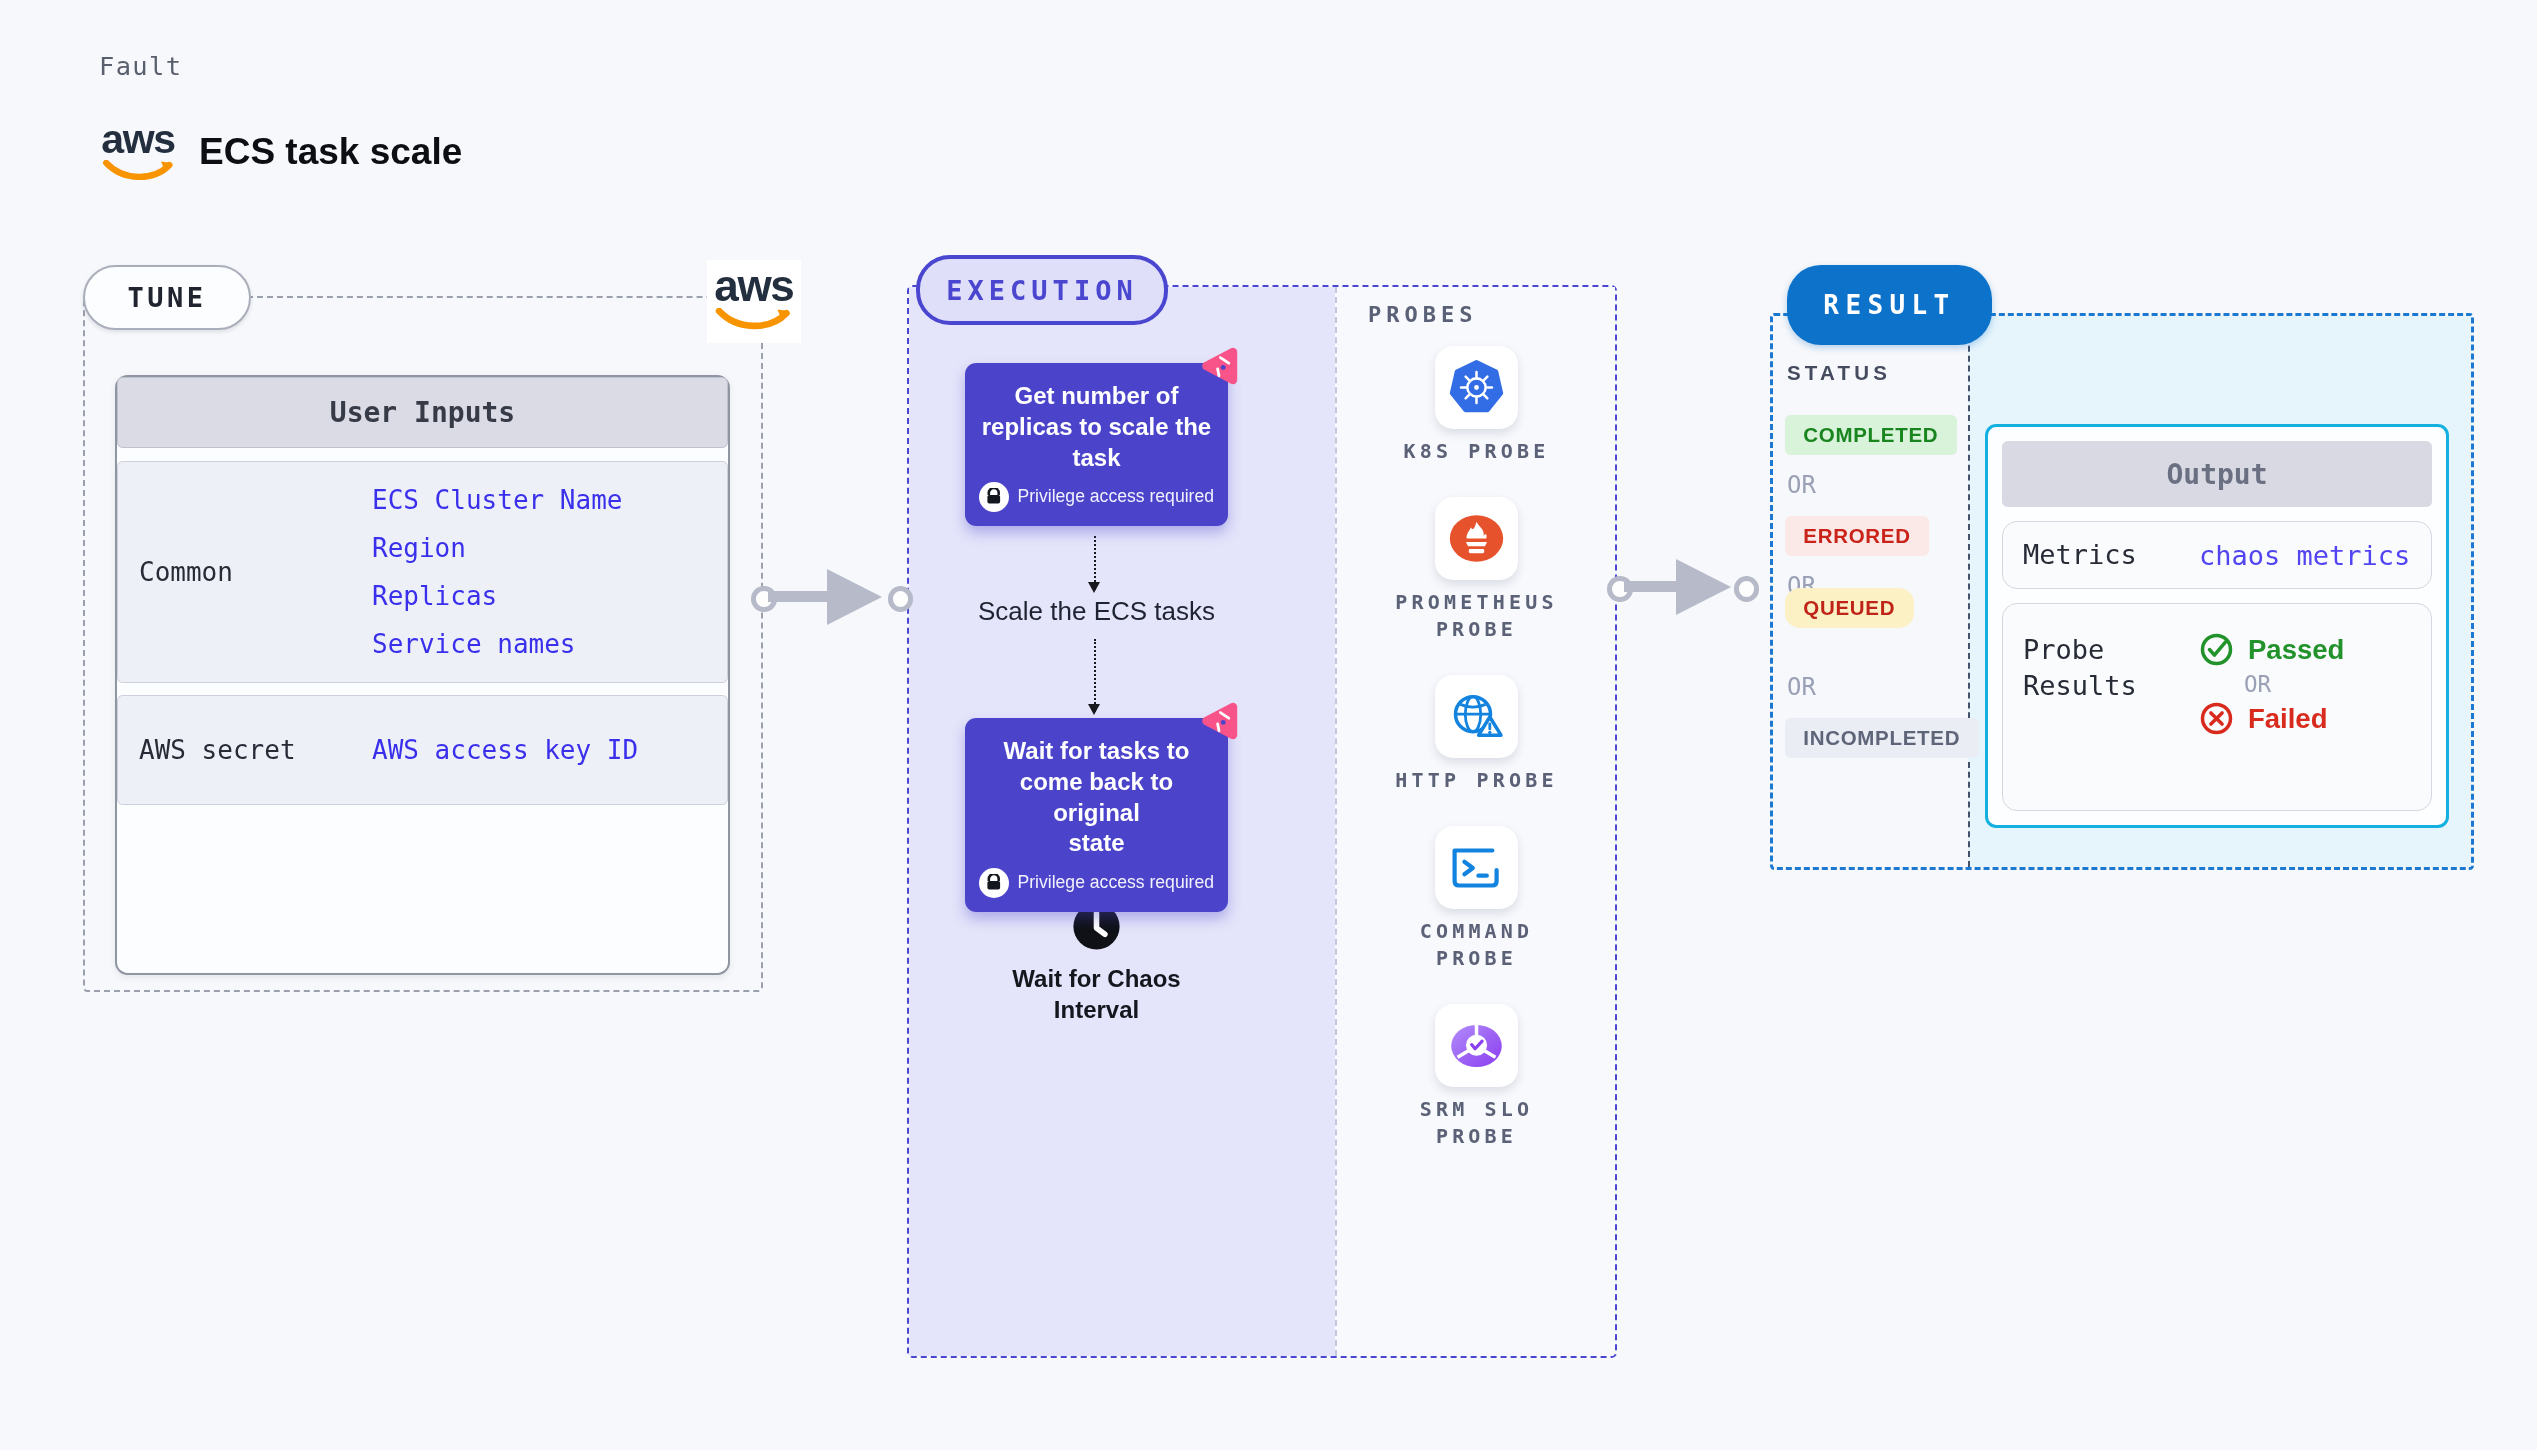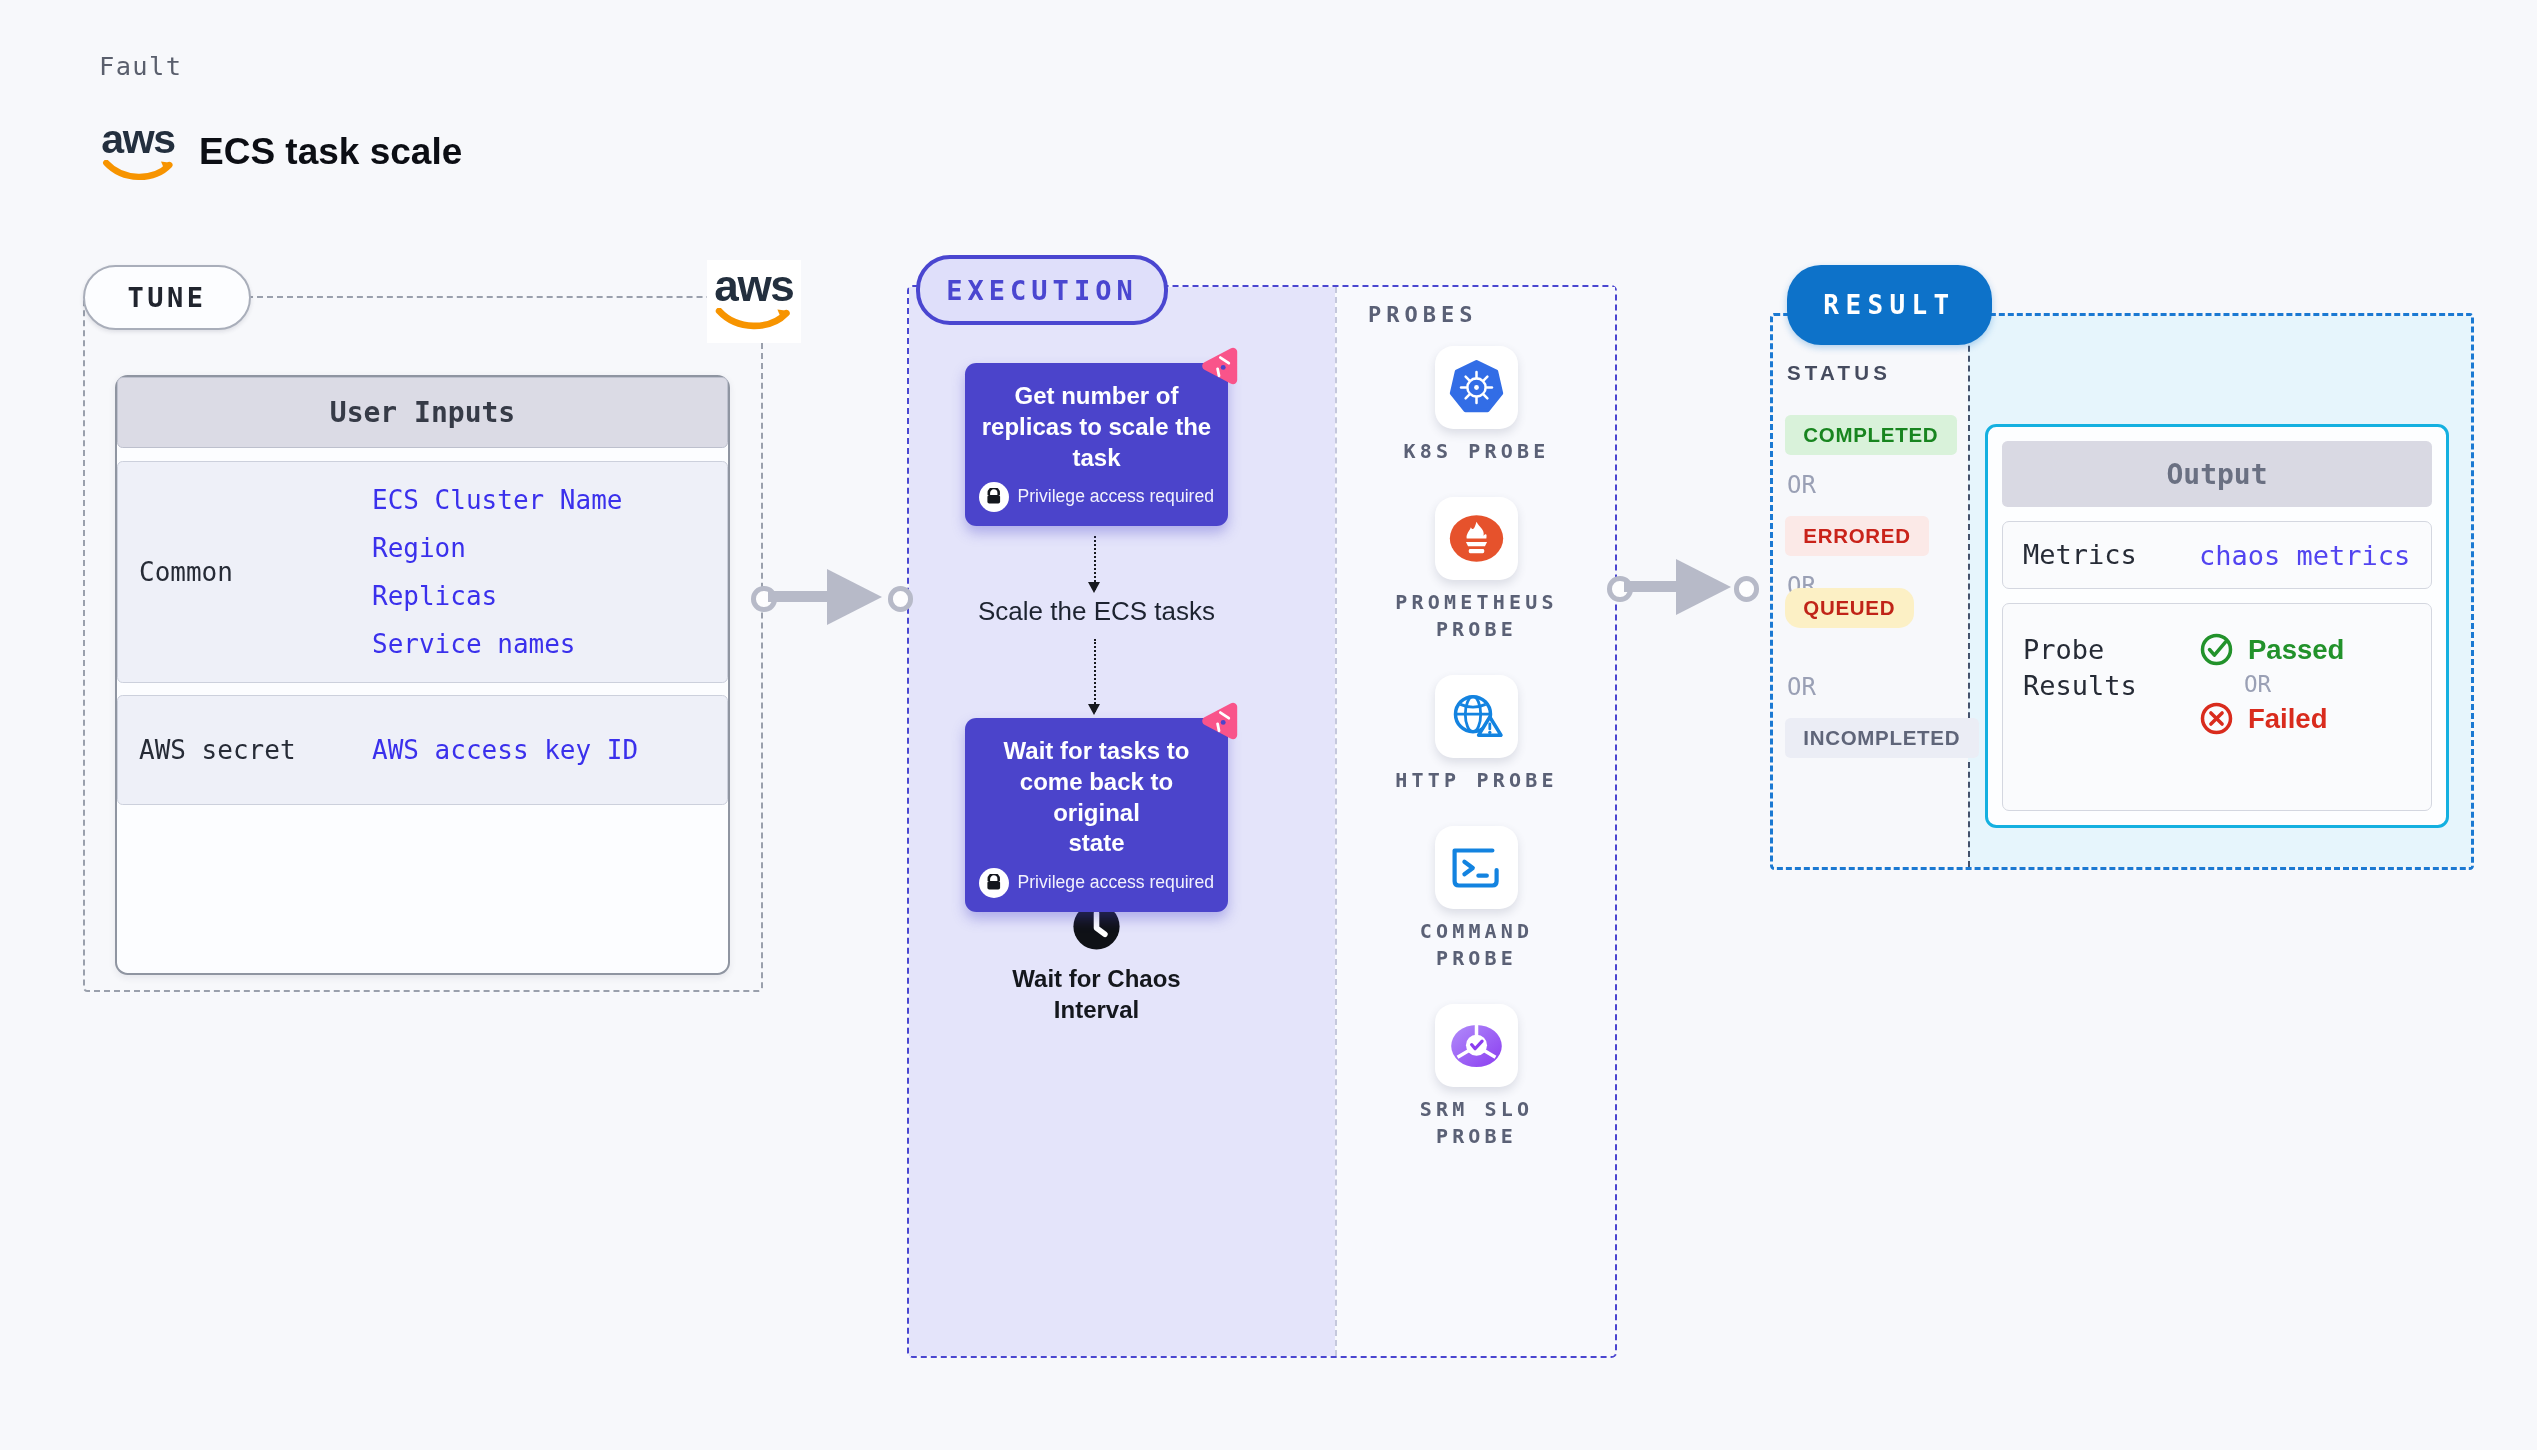--- a/index.html
+++ b/index.html
@@ -83,21 +83,21 @@
   .status-head{left:1787px;top:361px;font-size:20.5px;font-weight:bold;color:#454b5e;letter-spacing:4.2px;}
   .badge{position:absolute;left:1785px;height:40px;border-radius:5.6px;display:flex;align-items:center;justify-content:center;
     font-size:20.5px;font-weight:bold;letter-spacing:0.7px;padding:0 18.3px;}
   .or-lbl{position:absolute;left:1787px;font-size:24px;color:#9aa0b5;font-family:"DejaVu Sans Mono",monospace;}
   .b1{top:415px;} .o1{top:471px;} .b2{top:516px;} .o2{top:572px;} .b3{top:588px;border-radius:15px;} .o3{top:673px;} .b4{top:718px;}
 
   .output-card{left:1985px;top:390px;width:464px;height:404px;background:#fdfeff;border:3.5px solid #14b0e0;border-radius:11.3px;
     box-sizing:border-box;padding:14px;z-index:5;margin-top:34px;}
   .out-head{height:66px;background:#d9d9e3;border-radius:5.6px;display:flex;align-items:center;justify-content:center;
     font-size:28px;font-weight:bold;color:#6a7082;}
-  .out-row{border:1.4px solid #d4d7e0;border-radius:7px;background:#fafbfd;margin-top:14px;display:flex;box-sizing:border-box;}
+  .out-row{border:1.4px solid #d4d7e0;border-radius:15px;background:#fafbfd;margin-top:14px;display:flex;box-sizing:border-box;}
   .out-row .olabel{width:176px;padding-left:20px;font-size:27px;color:#262b36;line-height:1.35;}
   .row-metrics{height:68px;align-items:center;}
   .metrics-val{font-size:27px;color:#5244f0;}
   .row-probe{height:208px;align-items:flex-start;padding-top:28px;}
   .probe-res{display:flex;flex-direction:column;gap:4px;}
   .res-line{display:flex;align-items:center;gap:14px;}
   .res-passed{font-size:27.5px;font-weight:bold;color:#22922b;}
   .res-failed{font-size:27.5px;font-weight:bold;color:#d92b1d;}
   .res-or{font-size:22.6px;color:#9aa0b5;font-family:"DejaVu Sans Mono",monospace;margin-left:45px;}
 </style>

